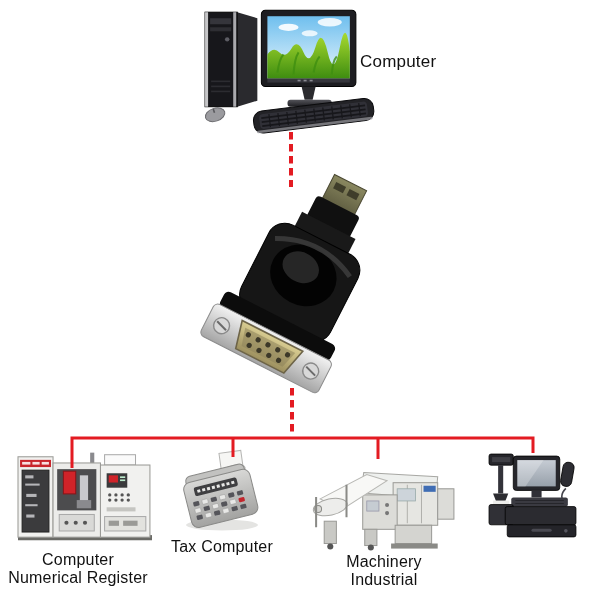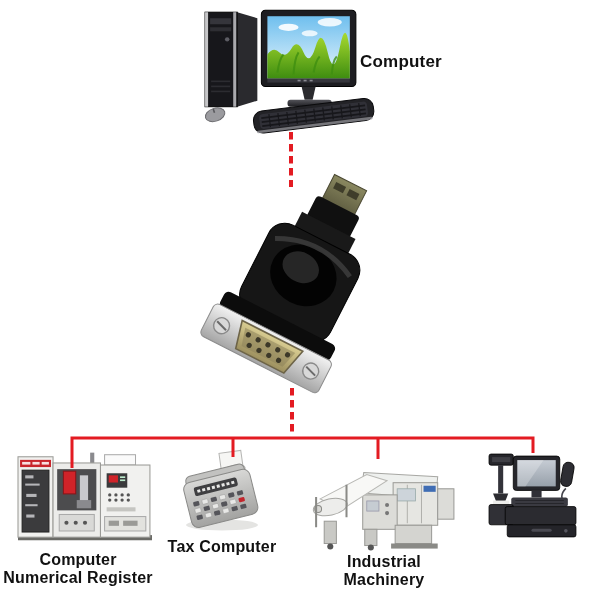--- a/index.html
+++ b/index.html
@@ -1,20 +1,20 @@
 <!DOCTYPE html>
 <html><head>
 <meta charset="utf-8">
 <style>
   html,body{margin:0;padding:0;background:#fff;}
   .canvas{position:relative;width:600px;height:600px;background:#ffffff;overflow:hidden;
           font-family:"Liberation Sans",sans-serif;}
   .node{position:absolute;}
   .node svg{display:block;overflow:visible;}
-  .label{position:absolute;font-weight:bold;color:#111;text-align:center;
+  .label{position:absolute;font-weight:normal;color:#111;text-align:center;
          font-size:16px;line-height:18px;letter-spacing:.2px;}
   .label-line:empty{display:none;}
   .top-label{font-size:17px;line-height:20px;text-align:left;}
   .lines{position:absolute;left:0;top:0;pointer-events:none;}
 </style>
 </head>
 <body>
 
 <div class="canvas">
 
@@ -271,22 +271,22 @@
         <rect x="16" y="62" width="12" height="22" fill="#c9c9c5" stroke="#9a9a96" stroke-width="1"></rect>
         <rect x="56" y="70" width="12" height="16" fill="#c9c9c5" stroke="#9a9a96" stroke-width="1"></rect>
         <rect x="86" y="66" width="36" height="18" fill="#d4d4d0" stroke="#9a9a96" stroke-width="1"></rect>
         <rect x="82" y="84" width="46" height="5" fill="#8a8a86"></rect>
         <circle cx="22" cy="87" r="3" fill="#555"></circle>
           <circle cx="62" cy="88" r="3" fill="#555"></circle>
       </g>
     </svg>
   </div>
   <div class="label" style="left:324px;top:553px;width:120px;">
+    <div class="label-line">Machinery</div>
     <div class="label-line">Industrial</div>
-    <div class="label-line">Machinery</div>
   </div>
 
   <div class="node" style="left:485px;top:450px;">
     <svg width="96" height="94" viewBox="0 0 95 93">
       <defs>
         <linearGradient id="g-pos-screen" x1="0" y1="0" x2="0" y2="1">
           <stop offset="0" stop-color="#c6ccd4"></stop>
             <stop offset="1" stop-color="#97a0aa"></stop>
         </linearGradient>
       </defs>

